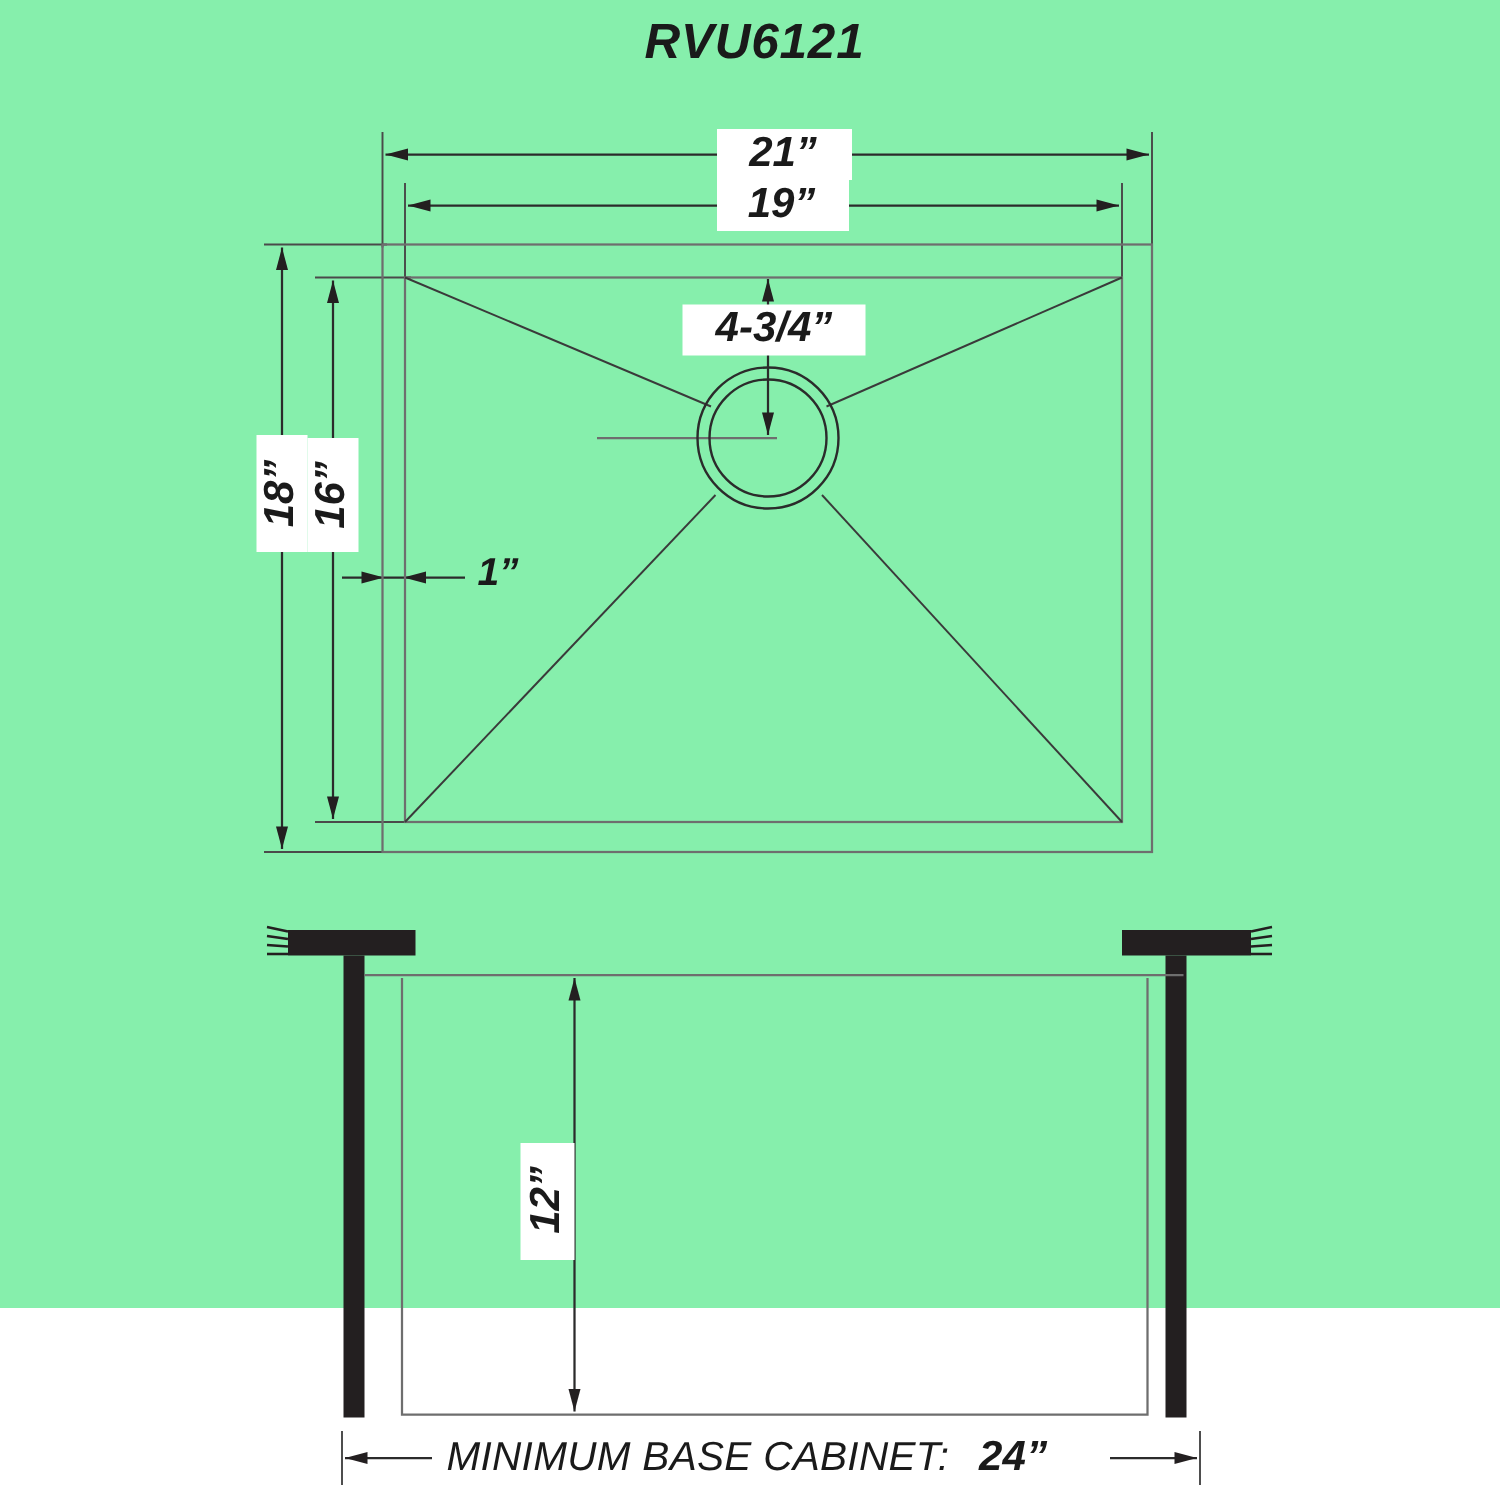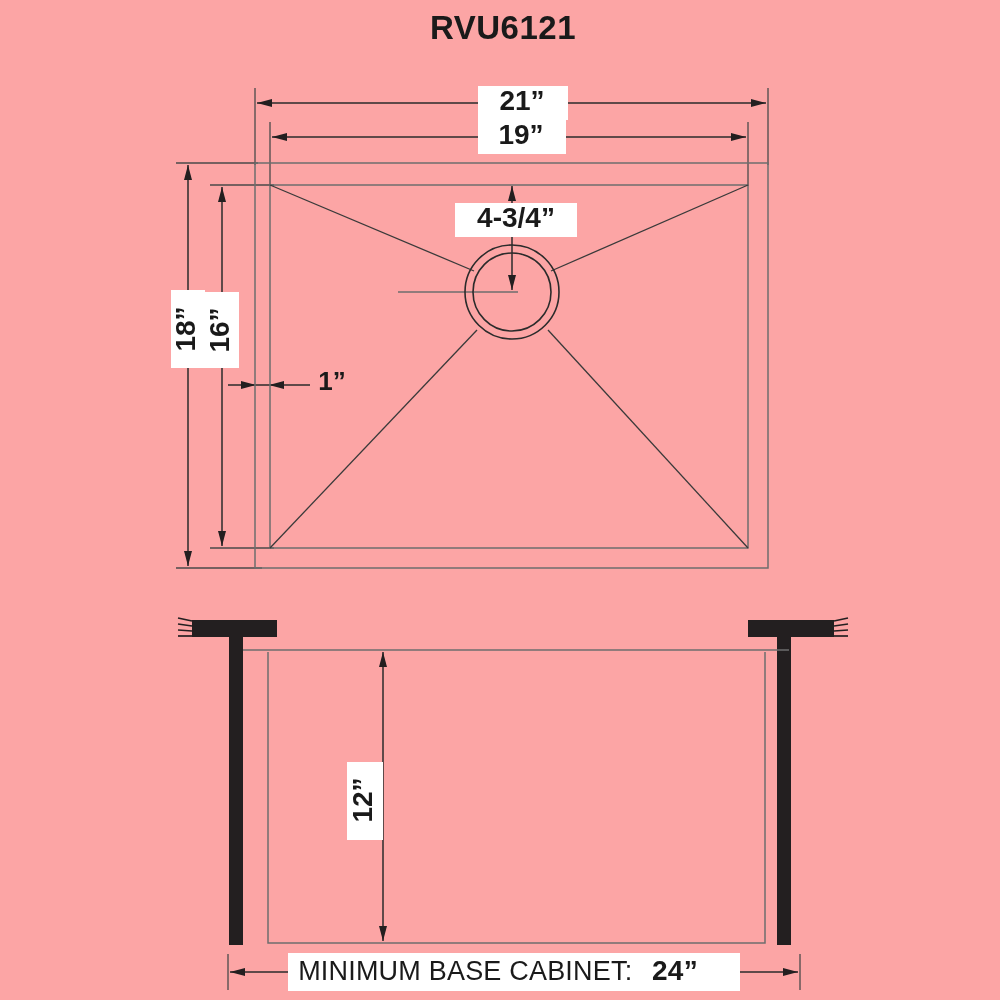--- a/index.html
+++ b/index.html
@@ -10,22 +10,23 @@
   body {
     width: 1000px;
     height: 1000px;
     font-family: "Liberation Sans", sans-serif;
     color: #1a1a1a;
     overflow: hidden;
   }
   #page {
     position: relative;
     width: 1000px;
-    height: 1000px;
-    background: #fca5a5;
+    height: 872px;
+    background: #86efac;
+    font-style: italic;
   }
   #drawing {
     position: absolute;
     left: 0;
     top: 0;
     width: 1000px;
     height: 1000px;
     display: block;
   }
   .ln        { stroke: #2b2b2b; stroke-width: 1.6; fill: none; }

